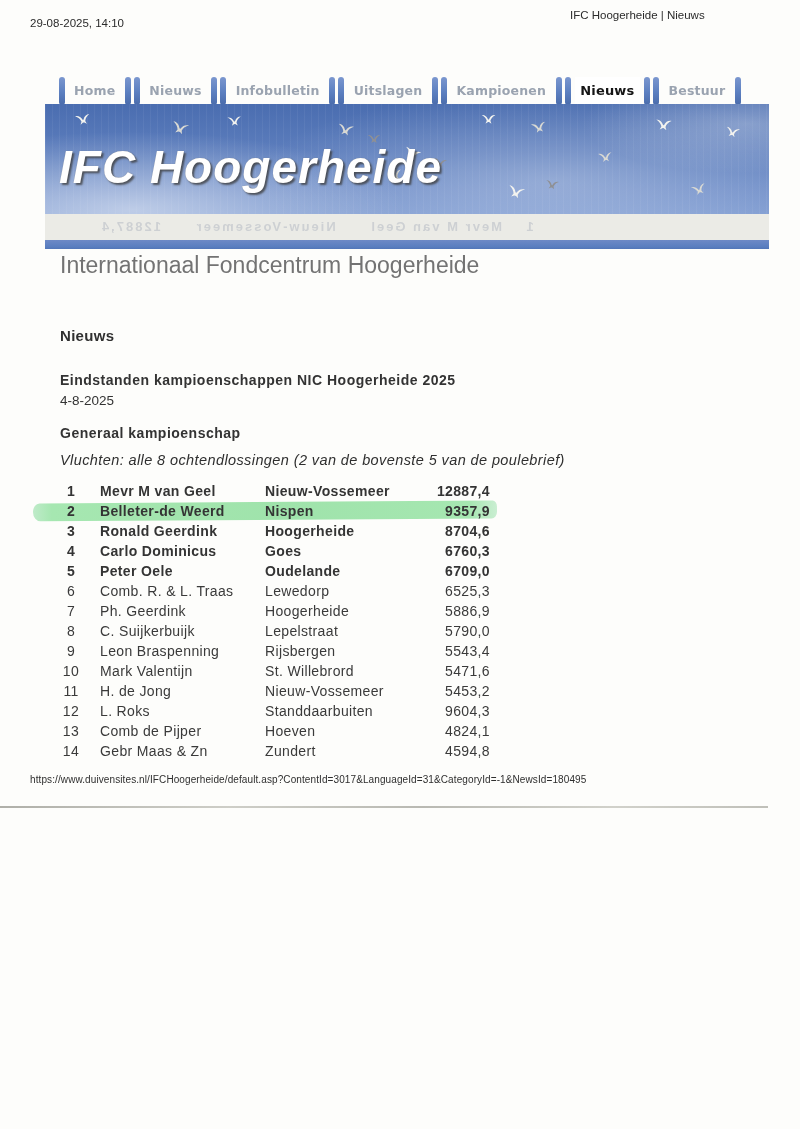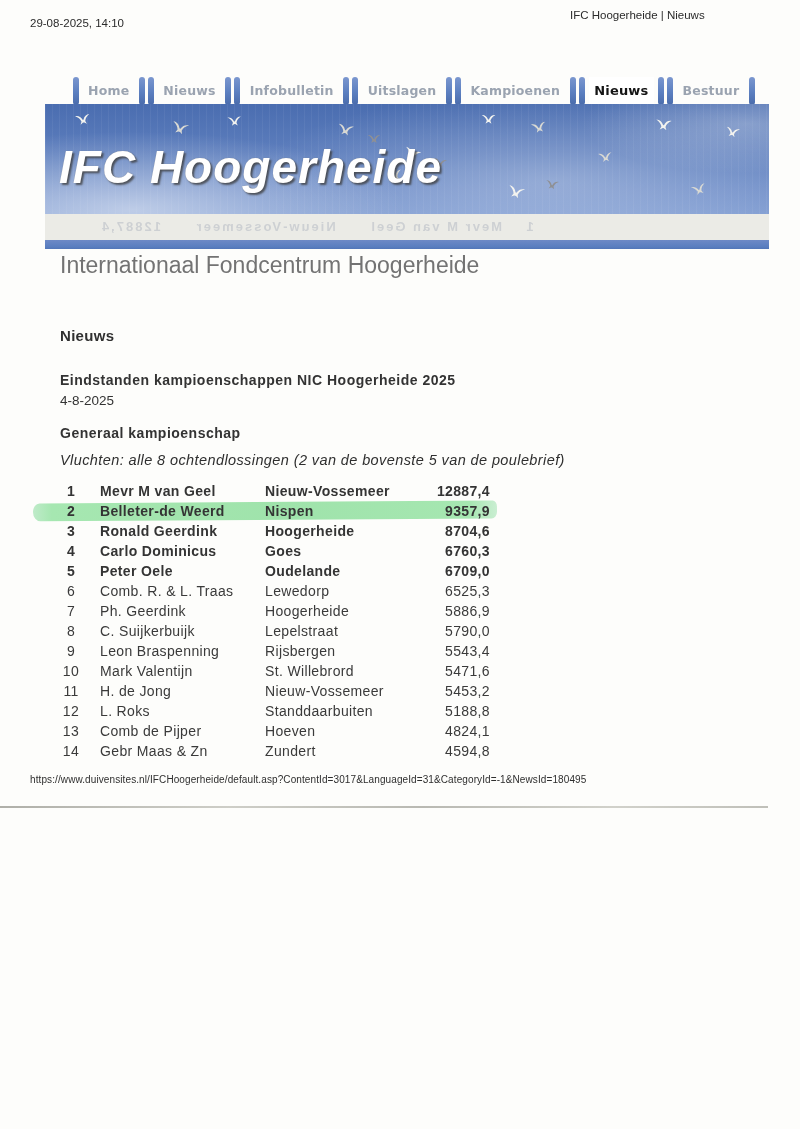--- a/index.html
+++ b/index.html
@@ -7,21 +7,21 @@
   body { font-family:"Liberation Sans", sans-serif; color:var(--text,#383838); }
   .sheet { position:relative; width:800px; height:1129px; background:#fdfdfb; overflow:hidden; }
 
   
   .print-header { position:absolute; top:9px; left:0; width:100%; height:16px;
     font-size:11.5px; color:#2b2b2b; }
   .print-header .ts { position:absolute; left:30px; top:0;margin-top:8px; }
   .print-header .pt { position:absolute; left:570px; top:0; }
 
   
-  .tabbar { position:absolute; top:77px; left:68px; height:28px; display:flex; align-items:stretch; }
+  .tabbar { position:absolute; top:77px; left:54px; height:28px; display:flex; align-items:stretch; }
   .sep { display:flex; align-items:stretch; margin:0 3px; }
   .sep i { display:block; width:6px; margin:0 1.5px; border-radius:3px;
     background:linear-gradient(180deg,#7b97cf 0%, var(--accent,#5b7fc0) 55%, #4a6cab 100%); }
   .tab { font-family:"DejaVu Sans","Liberation Sans",sans-serif; font-weight:bold;
     font-size:12.5px; letter-spacing:.2px; line-height:28px; padding:0 5px;
     color:var(--inactive,#9aa3b0); cursor:pointer; white-space:nowrap; }
   .tab.active { color:#151515; font-size:13px; background:#ffffff; }
 
   
   .banner { position:absolute; top:104px; left:45px; width:724px; height:110px; overflow:hidden;
@@ -273,21 +273,21 @@
       <div class="srow">
         <span class="c-rank">11</span>
         <span class="c-name">H. de Jong</span>
         <span class="c-place">Nieuw-Vossemeer</span>
         <span class="c-pts">5453,2</span>
       </div>
       <div class="srow">
         <span class="c-rank">12</span>
         <span class="c-name">L. Roks</span>
         <span class="c-place">Standdaarbuiten</span>
-        <span class="c-pts">5188,8</span>
+        <span class="c-pts">9604,3</span>
       </div>
       <div class="srow">
         <span class="c-rank">13</span>
         <span class="c-name">Comb de Pijper</span>
         <span class="c-place">Hoeven</span>
         <span class="c-pts">4824,1</span>
       </div>
       <div class="srow">
         <span class="c-rank">14</span>
         <span class="c-name">Gebr Maas &amp; Zn</span>

